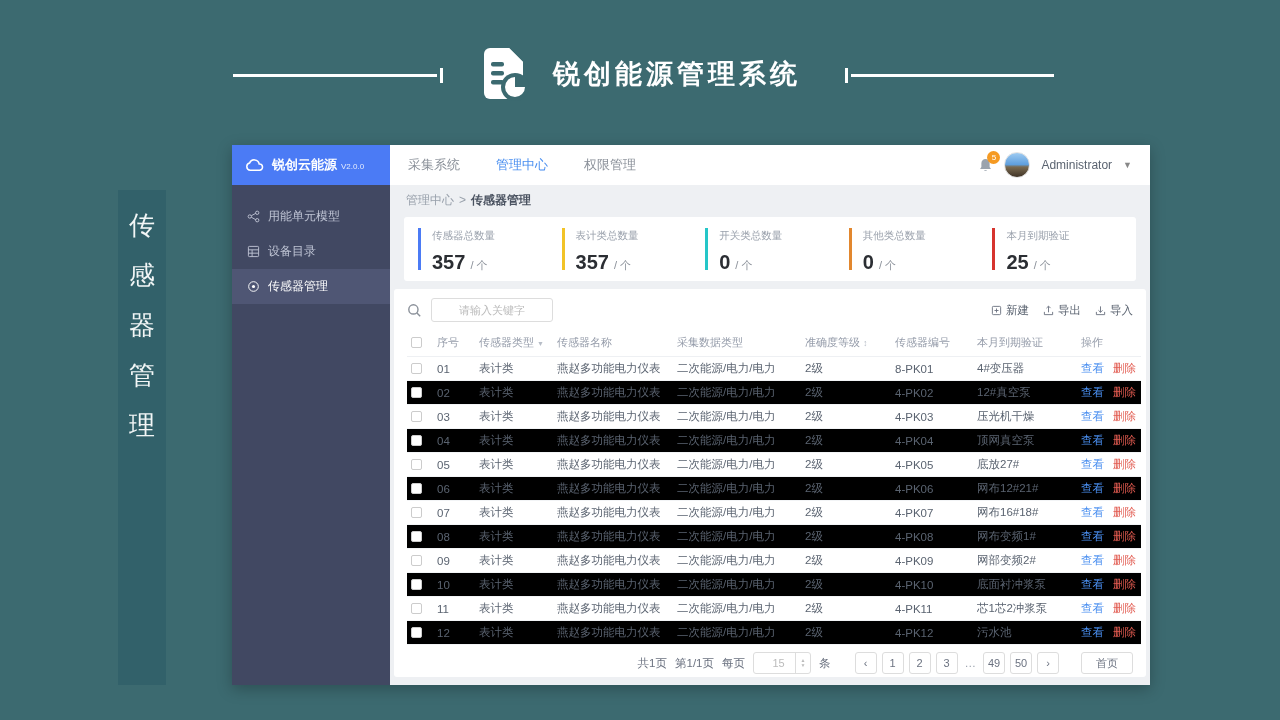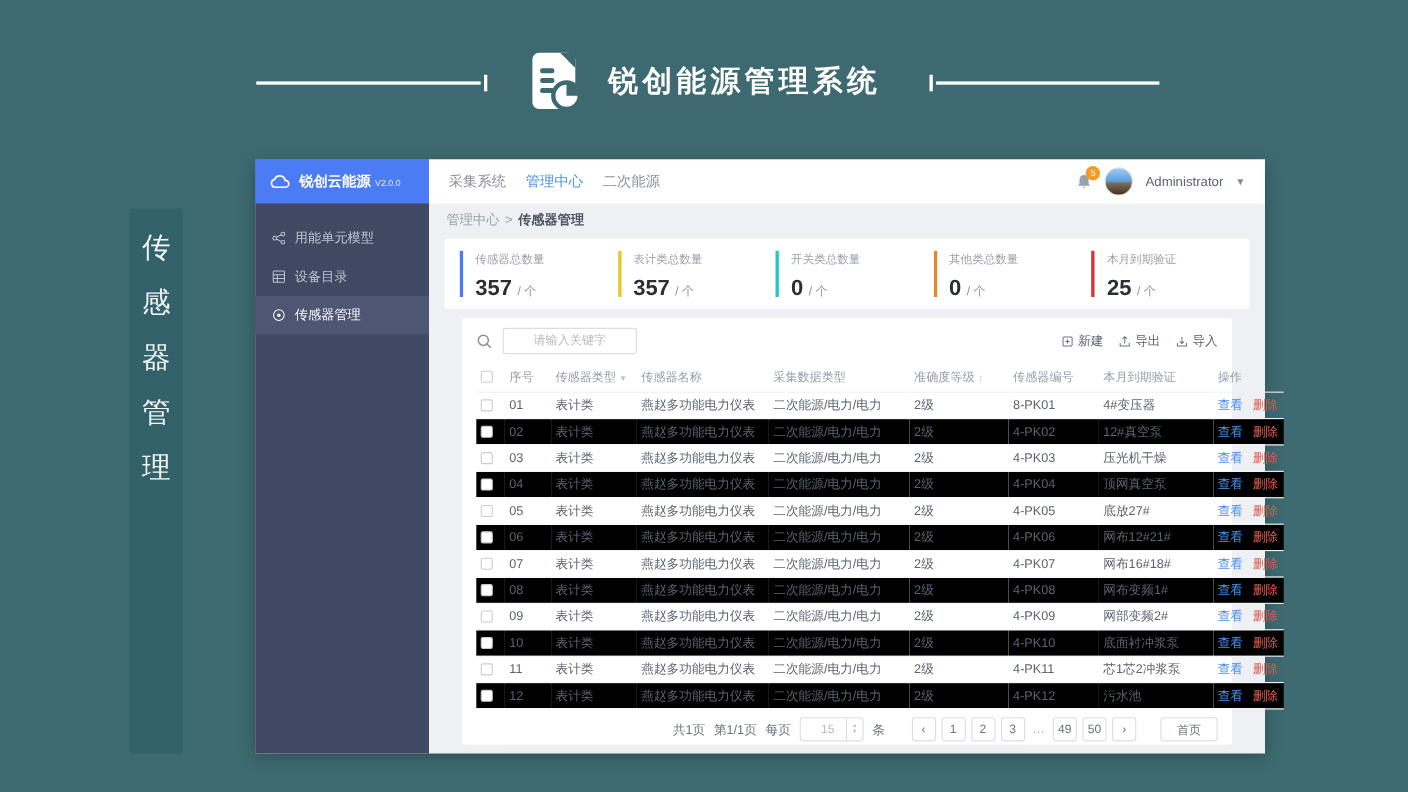--- a/index.html
+++ b/index.html
@@ -30,21 +30,21 @@
   .menu { padding-top:14px; }
   .menu-item { height:35px; display:flex; align-items:center; padding:0 12px 0 15px; color:#bfc4d4; font-size:12px; cursor:pointer; }
   .menu-item .mi-icon { width:13px; height:13px; margin-right:8px; display:inline-flex; }
   .menu-item .mi-label { white-space:nowrap; }
   .menu-item .mi-caret { margin-left:auto; display:inline-flex; opacity:.8; }
   .menu-item.active { background:#4f5674; color:#fff; }
 
   
   .main { flex:1; display:flex; flex-direction:column; min-width:0; }
   .topnav { height:40px; background:#fff; display:flex; align-items:center; padding:0 18px; flex:none; }
-  .tabs { display:flex; gap:18px;align-items:flex-end; }
+  .tabs { display:flex; gap:36px;align-items:flex-end; }
   .tab { font-size:13px; color:#8a9099; cursor:pointer; white-space:nowrap; }
   .tab.active { color:var(--accent,#4a8ff0); }
   .user-area { margin-left:auto; display:flex; align-items:center; gap:11px; }
   .bell-wrap { position:relative; display:inline-flex; cursor:pointer; }
   .bell-badge { position:absolute; top:-6px; right:-7px; min-width:13px; height:13px; border-radius:7px; background:var(--badge,#f59a23); color:#fff; font-size:8px; display:flex; align-items:center; justify-content:center; padding:0 2px; }
   .avatar { width:26px; height:26px; border-radius:50%; background:linear-gradient(180deg,#9ecbf2 0%,#5f9fdd 48%,#7a6a50 58%,#3f3326 100%); border:1px solid #e3e3e3; cursor:pointer; }
   .user-name { font-size:12px; color:#5a6370; }
   .user-caret { font-size:9px; color:#888; cursor:pointer; }
 
   
@@ -54,21 +54,21 @@
   .bc-current { color:#4a5260; font-weight:bold; }
 
   
   .stats { margin:2px 14px 0; background:#fff; border-radius:3px; display:flex; padding:11px 0 11px 14px; height:64px; flex:none; }
   .stat { flex:1; padding:1px 4px 1px 11px; border-left:3px solid #ccc; }
   .stat-label { font-size:10.5px; color:#9aa1ac; margin-bottom:9px; white-space:nowrap; }
   .stat-value { font-size:20px; font-weight:bold; color:#2b2e33; line-height:1; }
   .stat-unit  { font-size:11px; font-weight:normal; color:#8a9099; margin-left:5px; }
 
   
-  .table-card { margin:8px 30px 8px; background:#fff; border-radius:3px; padding:9px 13px 7px; flex:1; display:flex; flex-direction:column; min-height:0; }
+  .table-card { margin:8px 4px 8px; background:#fff; border-radius:3px; padding:9px 13px 7px; flex:1; display:flex; flex-direction:column; min-height:0; }
   .toolbar { display:flex; align-items:center; flex:none; margin-bottom:7px; }
   .search-wrap { display:flex; align-items:center; gap:9px; }
   .search-input { width:122px; height:24px; border:1px solid #ddd; border-radius:3px; font-size:11px; text-align:center; color:#555; outline:none; }
   .search-input::placeholder { color:#bbb; }
   .tool-actions { margin-left:auto; display:flex; align-items:flex-start; gap:14px; }
   .tool-link { display:flex; align-items:center; gap:4px; font-size:11.5px; color:#5a6370; cursor:pointer; }
   .tool-link svg { color:#6b7280; }
 
   table { width:100%; border-collapse:collapse; table-layout:fixed; }
   th { font-size:11px; color:#959caa; font-weight:normal; text-align:left; padding:6px 4px; border-bottom:1px solid #eef0f3; white-space:nowrap; overflow:hidden; }
@@ -167,21 +167,21 @@
         </div>
       </nav>
   </aside>
 
   <div class="main">
 
     <header class="topnav">
       <div class="tabs" id="tabs">
           <span class="tab">采集系统</span>
           <span class="tab active">管理中心</span>
-          <span class="tab">二次能源</span>
+          <span class="tab">权限管理</span>
         </div>
       <div class="user-area">
         <span class="bell-wrap">
           <svg width="15" height="16" viewBox="0 0 16 16">
             <path d="M8 1.6 a4.4 4.4 0 0 0 -4.4 4.4 v4.2 L2.2 12.2 h11.6 L12.4 10.2 V6 A4.4 4.4 0 0 0 8 1.6 z" fill="#9aa3ad"></path>
             <path d="M6.5 13.2 a1.6 1.6 0 0 0 3 0 z" fill="#9aa3ad"></path>
           </svg>
           <span class="bell-badge">5</span>
         </span>
         <span class="avatar"></span>

